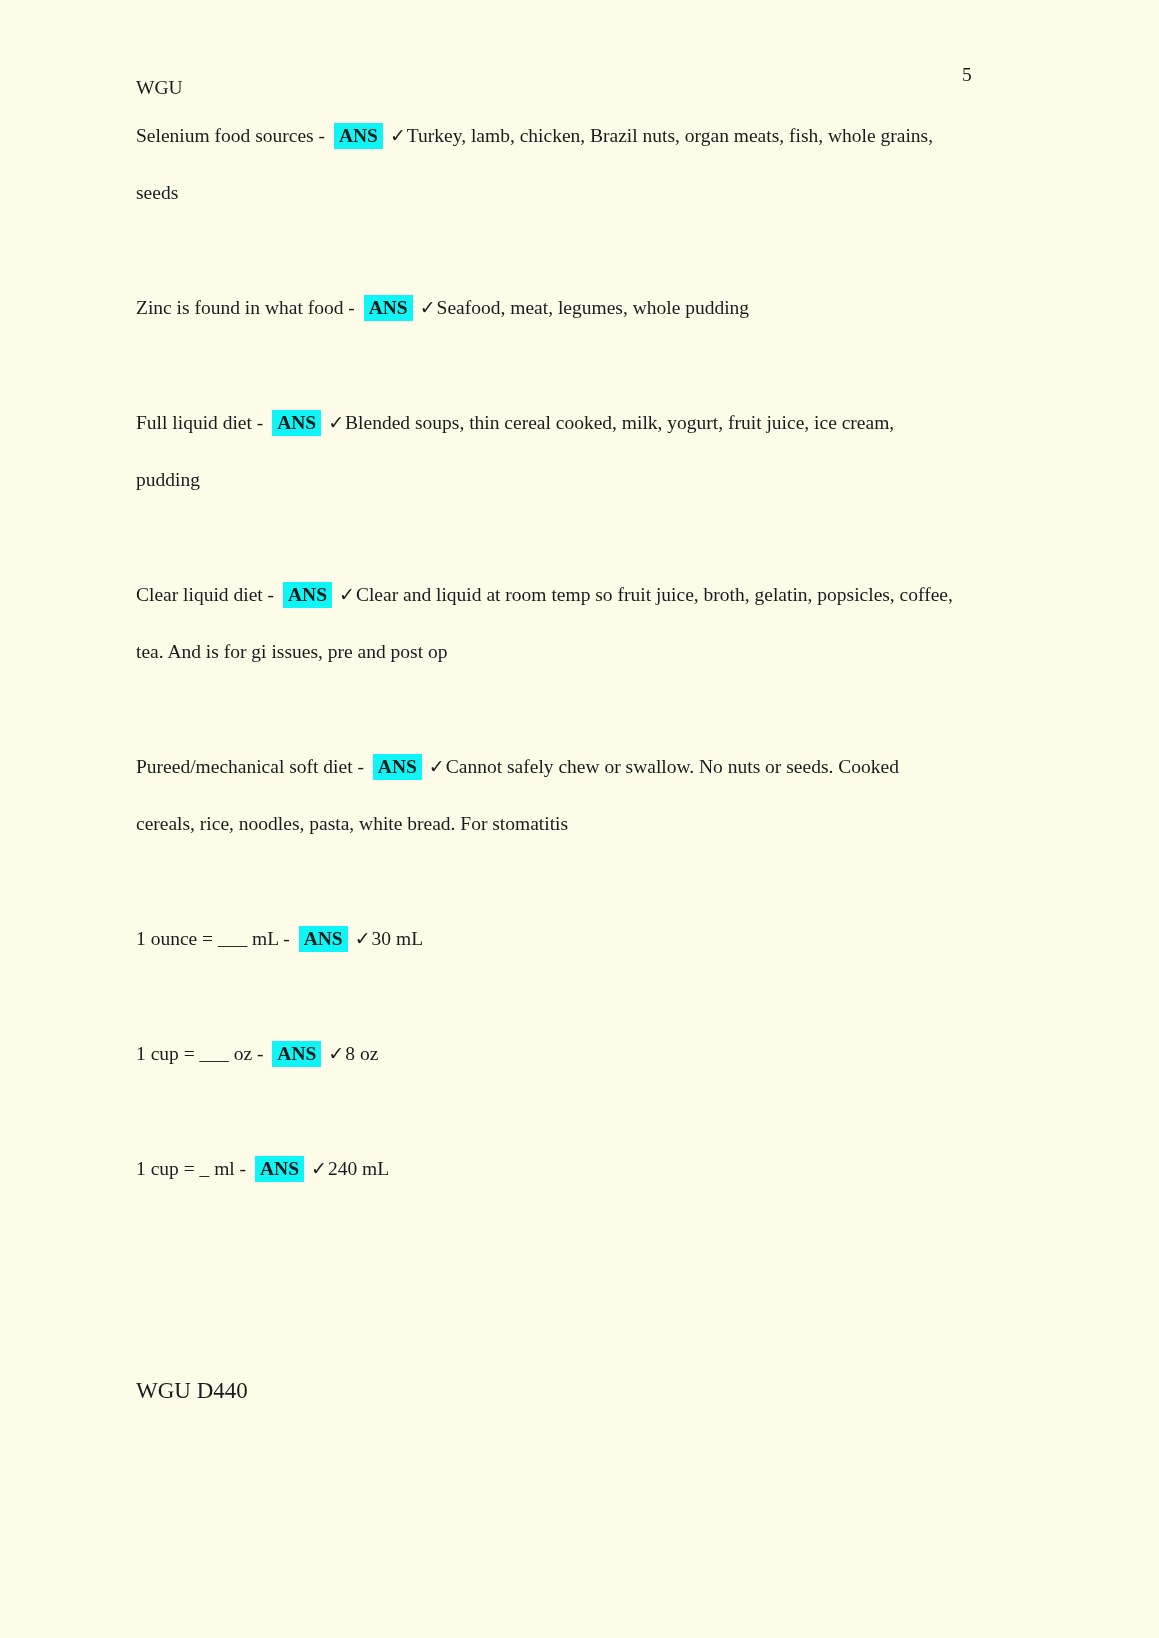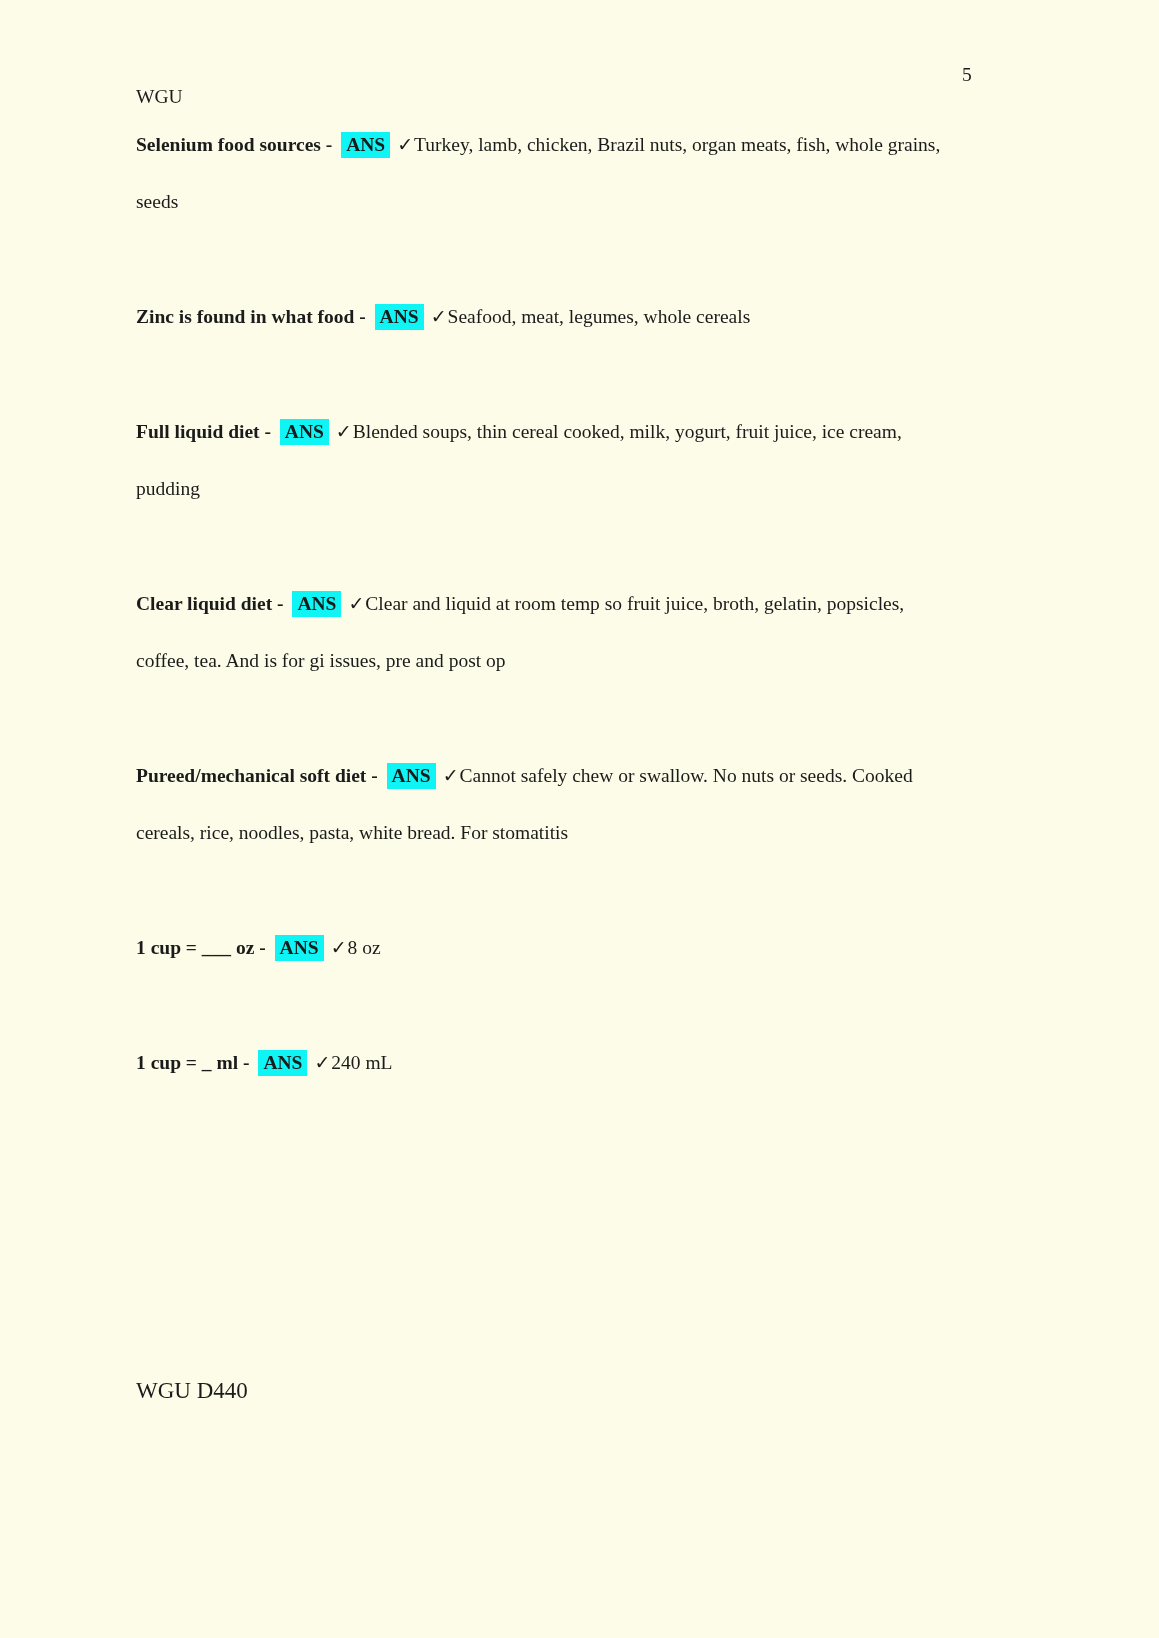--- a/index.html
+++ b/index.html
@@ -22,38 +22,38 @@
   .page-number {
     position: absolute;
     top: 62px;
     left: 962px;
     font-size: 19.5px;
     line-height: 26px;
   }
   .content {
     position: absolute;
     left: 136px;
-    top: 83px;
+    top: 74px;
     width: 820px;
   }
   .header {
     font-size: 19.5px;
     line-height: 27px;
     margin-bottom: 6px;
   }
   .qa-item {
     margin: 0 0 58px 0;
   }
   .qa-item p {
     margin: 0;
     font-size: 19.5px;
     line-height: 57px;
   }
   .q {
-    font-weight: 700;
+    font-weight: 400;
   }
   .ans {
     font-weight: 700;
     background: var(--hl, #0FF5F5);
     padding: 2px 5px 3px 5px;
     margin-left: 4px;
     text-align: right;
   }
   .check {
     margin-left: 7px;
@@ -76,36 +76,39 @@
 
   <div class="content">
     <div class="header">WGU</div>
 
     <div class="qa-list">
   <div class="qa-item">
     <p><span class="q">Selenium food sources - </span><span class="ans">ANS</span><span class="check">✓</span><span class="a">Turkey, lamb, chicken, Brazil nuts, organ meats, fish, whole grains, seeds</span></p>
   </div>
 
   <div class="qa-item">
-    <p><span class="q">Zinc is found in what food - </span><span class="ans">ANS</span><span class="check">✓</span><span class="a">Seafood, meat, legumes, whole cereals</span></p>
+    <p><span class="q">Zinc is found in what food - </span><span class="ans">ANS</span><span class="check">✓</span><span class="a">Seafood, meat, legumes, whole pudding</span></p>
   </div>
 
 
   <div class="qa-item">
     <p><span class="q">Full liquid diet - </span><span class="ans">ANS</span><span class="check">✓</span><span class="a">Blended soups, thin cereal cooked, milk, yogurt, fruit juice, ice cream, pudding</span></p>
   </div>
 
   <div class="qa-item">
     <p><span class="q">Clear liquid diet - </span><span class="ans">ANS</span><span class="check">✓</span><span class="a">Clear and liquid at room temp so fruit juice, broth, gelatin, popsicles, coffee, tea. And is for gi issues, pre and post op</span></p>
   </div>
 
   <div class="qa-item">
     <p><span class="q">Pureed/mechanical soft diet - </span><span class="ans">ANS</span><span class="check">✓</span><span class="a">Cannot safely chew or swallow. No nuts or seeds. Cooked cereals, rice, noodles, pasta, white bread. For stomatitis</span></p>
   </div>
 
+  <div class="qa-item">
+    <p><span class="q">1 ounce = ___ mL - </span><span class="ans">ANS</span><span class="check">✓</span><span class="a">30 mL</span></p>
+  </div>
 
   <div class="qa-item">
     <p><span class="q">1 cup = ___ oz - </span><span class="ans">ANS</span><span class="check">✓</span><span class="a">8 oz</span></p>
   </div>
 
   <div class="qa-item">
     <p><span class="q">1 cup = _ ml - </span><span class="ans">ANS</span><span class="check">✓</span><span class="a">240 mL</span></p>
   </div>
 </div>
   </div>

